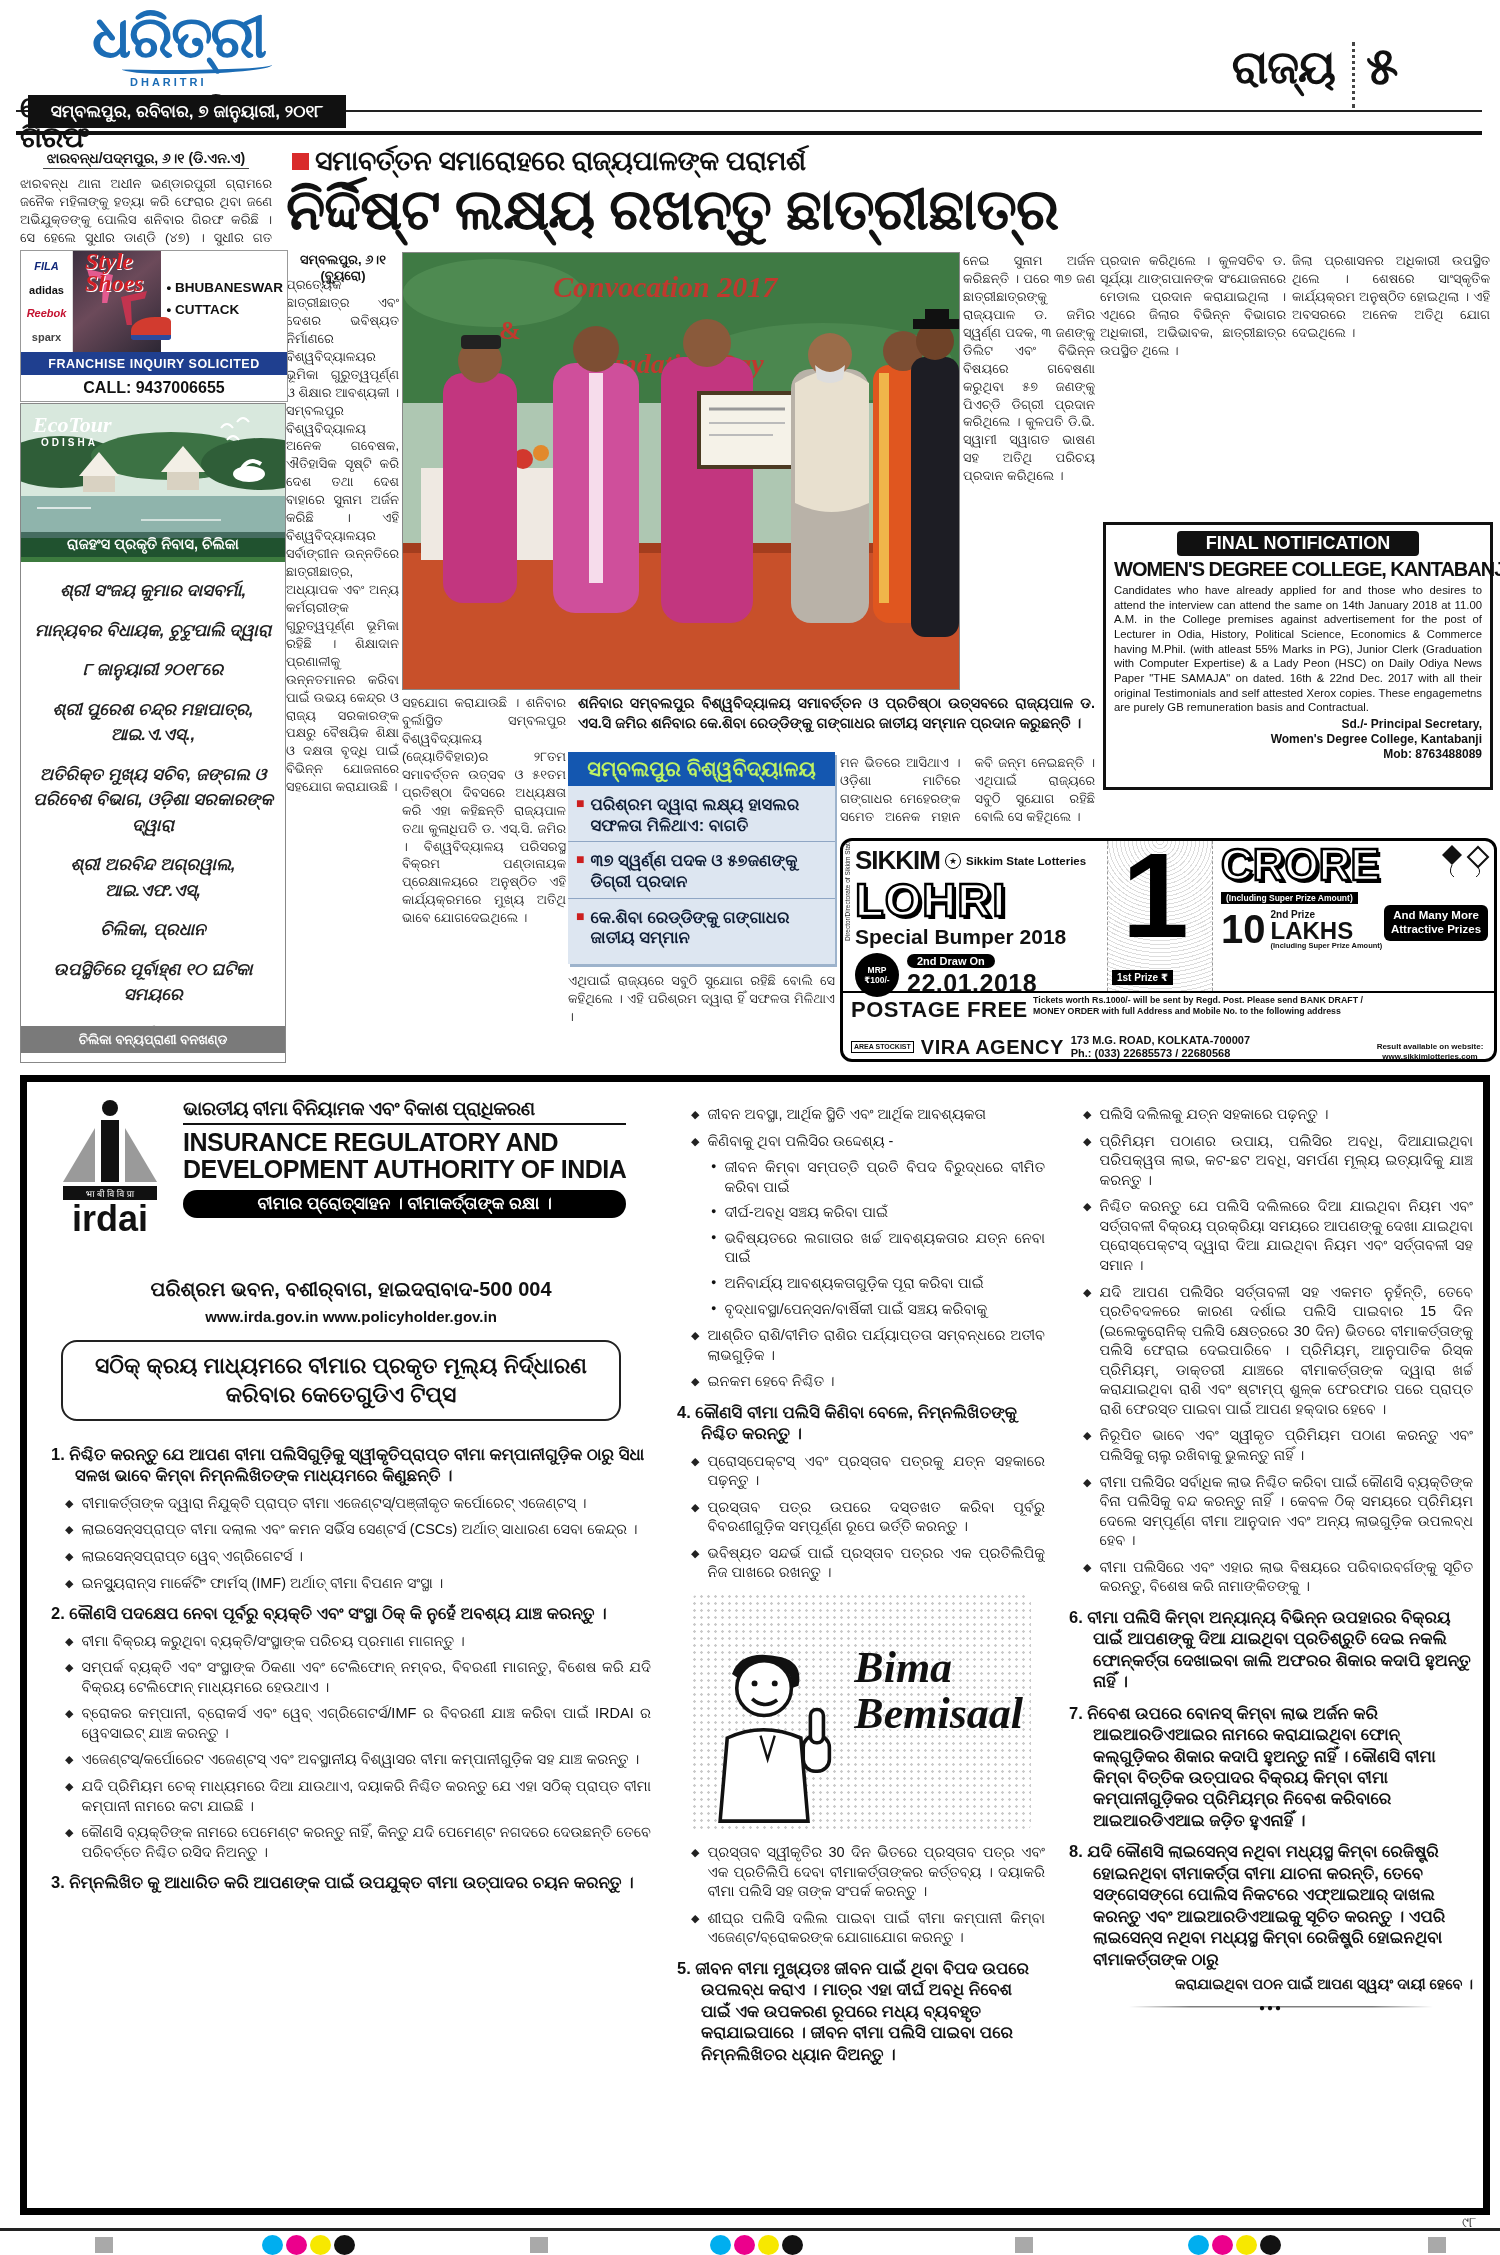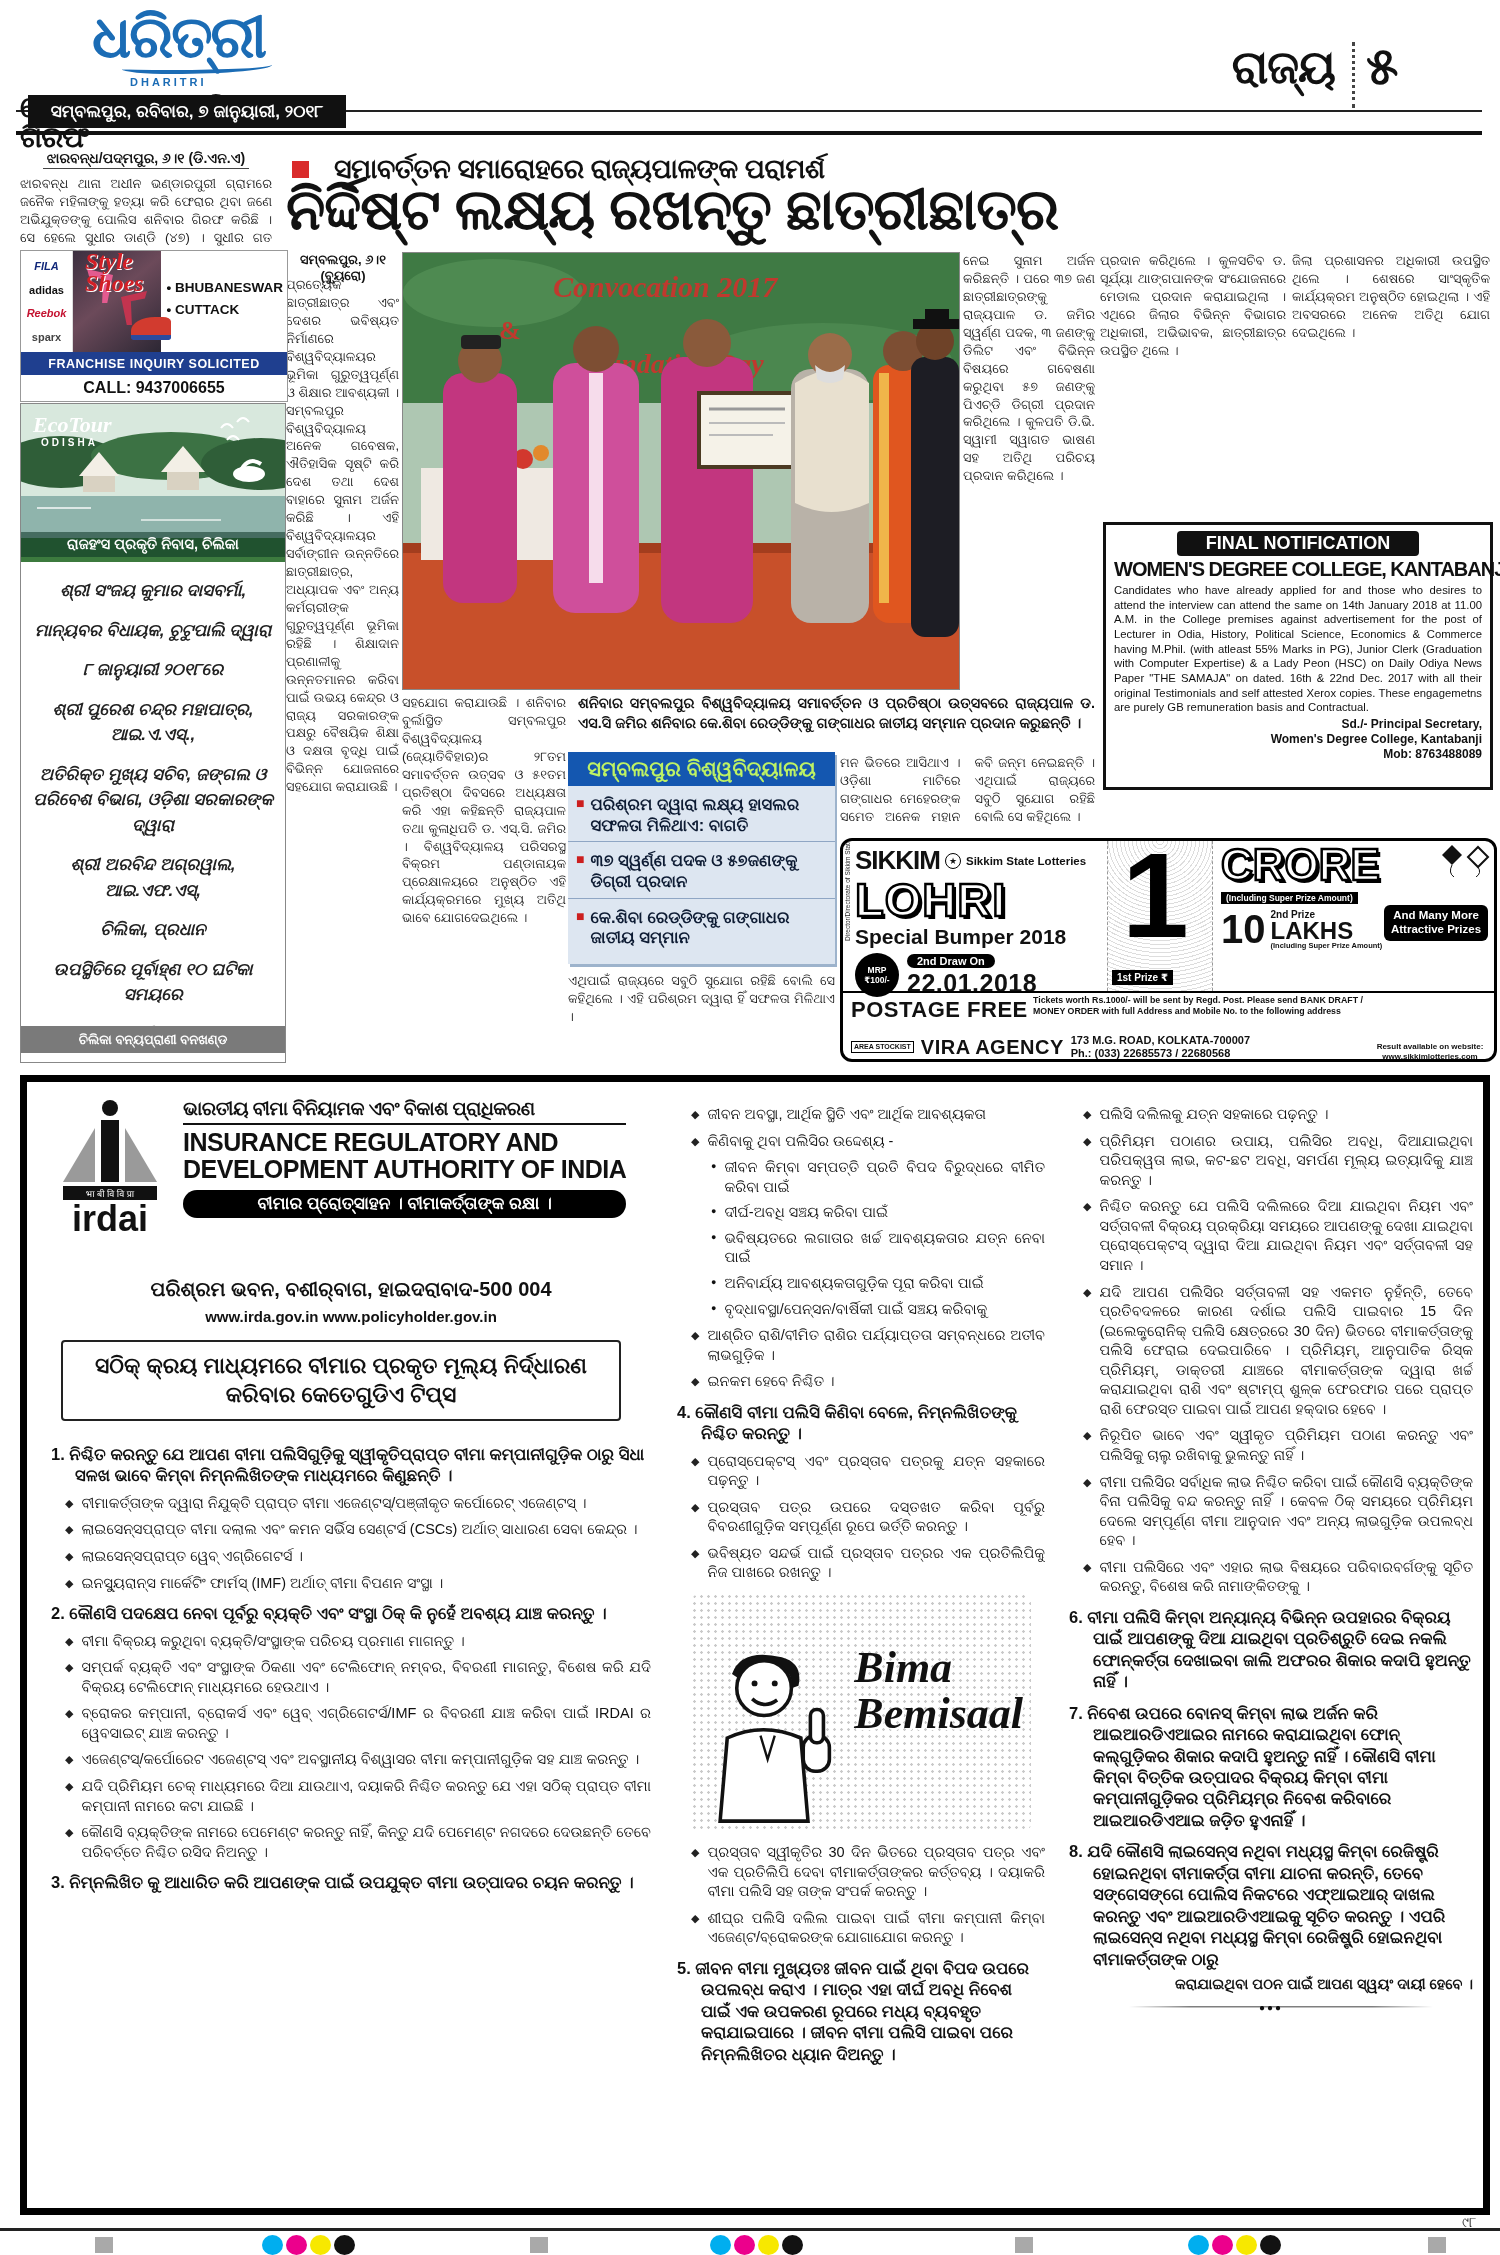--- a/index.html
+++ b/index.html
@@ -21,21 +21,21 @@
   #page-num-top{left:1366px;top:36px;width:70px;font-size:52px;font-weight:bold;}
   #head-rule{left:16px;top:131px;width:1466px;height:4px;background:#111;}
 
   
   #la-head{left:20px;top:92px;width:270px;font-size:29px;font-weight:bold;line-height:1.05;letter-spacing:-1px;}
   #la-date{left:20px;top:150px;width:252px;font-size:14px;font-weight:bold;text-align:center;}
   #la-date span{border-bottom:1px solid #444;padding:0 4px 2px;}
   #la-body{left:20px;top:175px;width:252px;height:72px;overflow:hidden;}
 
   
-  #kick{left:292px;top:146px;display:flex;align-items:center;gap:25px;margin-top:8px;}
+  #kick{left:292px;top:146px;display:flex;align-items:center;gap:6px;}
   #kick .sq{width:17px;height:17px;background:#d92b2b;}
   #kick .kt{font-size:27px;font-weight:bold;letter-spacing:-0.5px;}
   #mainhead{left:286px;top:180px;width:1206px;font-size:57px;font-weight:bold;letter-spacing:-1px;line-height:1.05;white-space:nowrap;}
 
   
   #ma-date{left:286px;top:252px;width:114px;font-size:13px;font-weight:bold;text-align:center;}
   #colA{left:286px;top:276px;width:113px;height:786px;overflow:hidden;}
   #photo{left:402px;top:252px;width:556px;height:436px;border:1px solid #888;background:#9cb9a2;}
   #caption{left:578px;top:694px;width:517px;font-size:14.5px;font-weight:bold;line-height:1.35;text-align:justify;}
   #colB{left:402px;top:694px;width:164px;height:368px;overflow:hidden;}
@@ -133,21 +133,21 @@
 
   
   #irdai{left:20px;top:1075px;width:1470px;height:1140px;background:#000;box-sizing:border-box;padding:5px;}
   #irdai .inner{position:relative;width:100%;height:100%;background:#fff;border:2px solid #000;box-sizing:border-box;}
   #irdai .hdr{position: absolute;left:24px;top:16px;width:600px;display:flex;gap:14px;}
   #irdai .odiahead{font-size:19px;font-weight:bold;border-bottom:2px solid #111;padding-bottom:3px;letter-spacing:-0.5px;}
   #irdai .enhead{font-size:25px;font-weight:900;letter-spacing:-0.5px;line-height:1.08;margin-top:4px;}
   #irdai .pill{background:#000;color:#fff;font-size:17px;font-weight:bold;text-align:center;border-radius:16px;padding:4px 10px;margin-top:7px;}
   #irdai .addr{position:absolute;left:24px;top:196px;width:600px;text-align:center;font-size:20px;font-weight:bold;}
   #irdai .webs{position:absolute;left:24px;top:226px;width:600px;text-align:center;font-size:15px;font-weight:bold;}
-  #irdai .title{position:absolute;left:34px;top:258px;width:560px;border:2.5px solid #222;border-radius:4px;
+  #irdai .title{position:absolute;left:34px;top:258px;width:560px;border:2.5px solid #222;border-radius:16px;
     font-size:22px;font-weight:bold;text-align:center;padding:10px 16px;box-sizing:border-box;line-height:1.3;}
   #irdai .col{position:absolute;top:16px;height:1044px;overflow:hidden;}
   #irdai #icol1{left:24px;top:352px;width:600px;height:712px;}
   #irdai #icol2{left:650px;width:368px;}
   #irdai #icol3{left:1042px;width:404px;}
   .itm{font-size:16.5px;font-weight:bold;line-height:1.3;margin:10px 0 6px;padding-left:24px;text-indent:-24px;}
   .bul{display:flex;gap:8px;margin:7px 0;padding-left:14px;}
   .bul .dia{font-size:11px;line-height:1.7;color:#222;flex:none;}
   .bul .bt{font-size:14.5px;line-height:1.35;text-align:justify;}
   .sbul{display:flex;gap:8px;margin:6px 0;padding-left:34px;}

